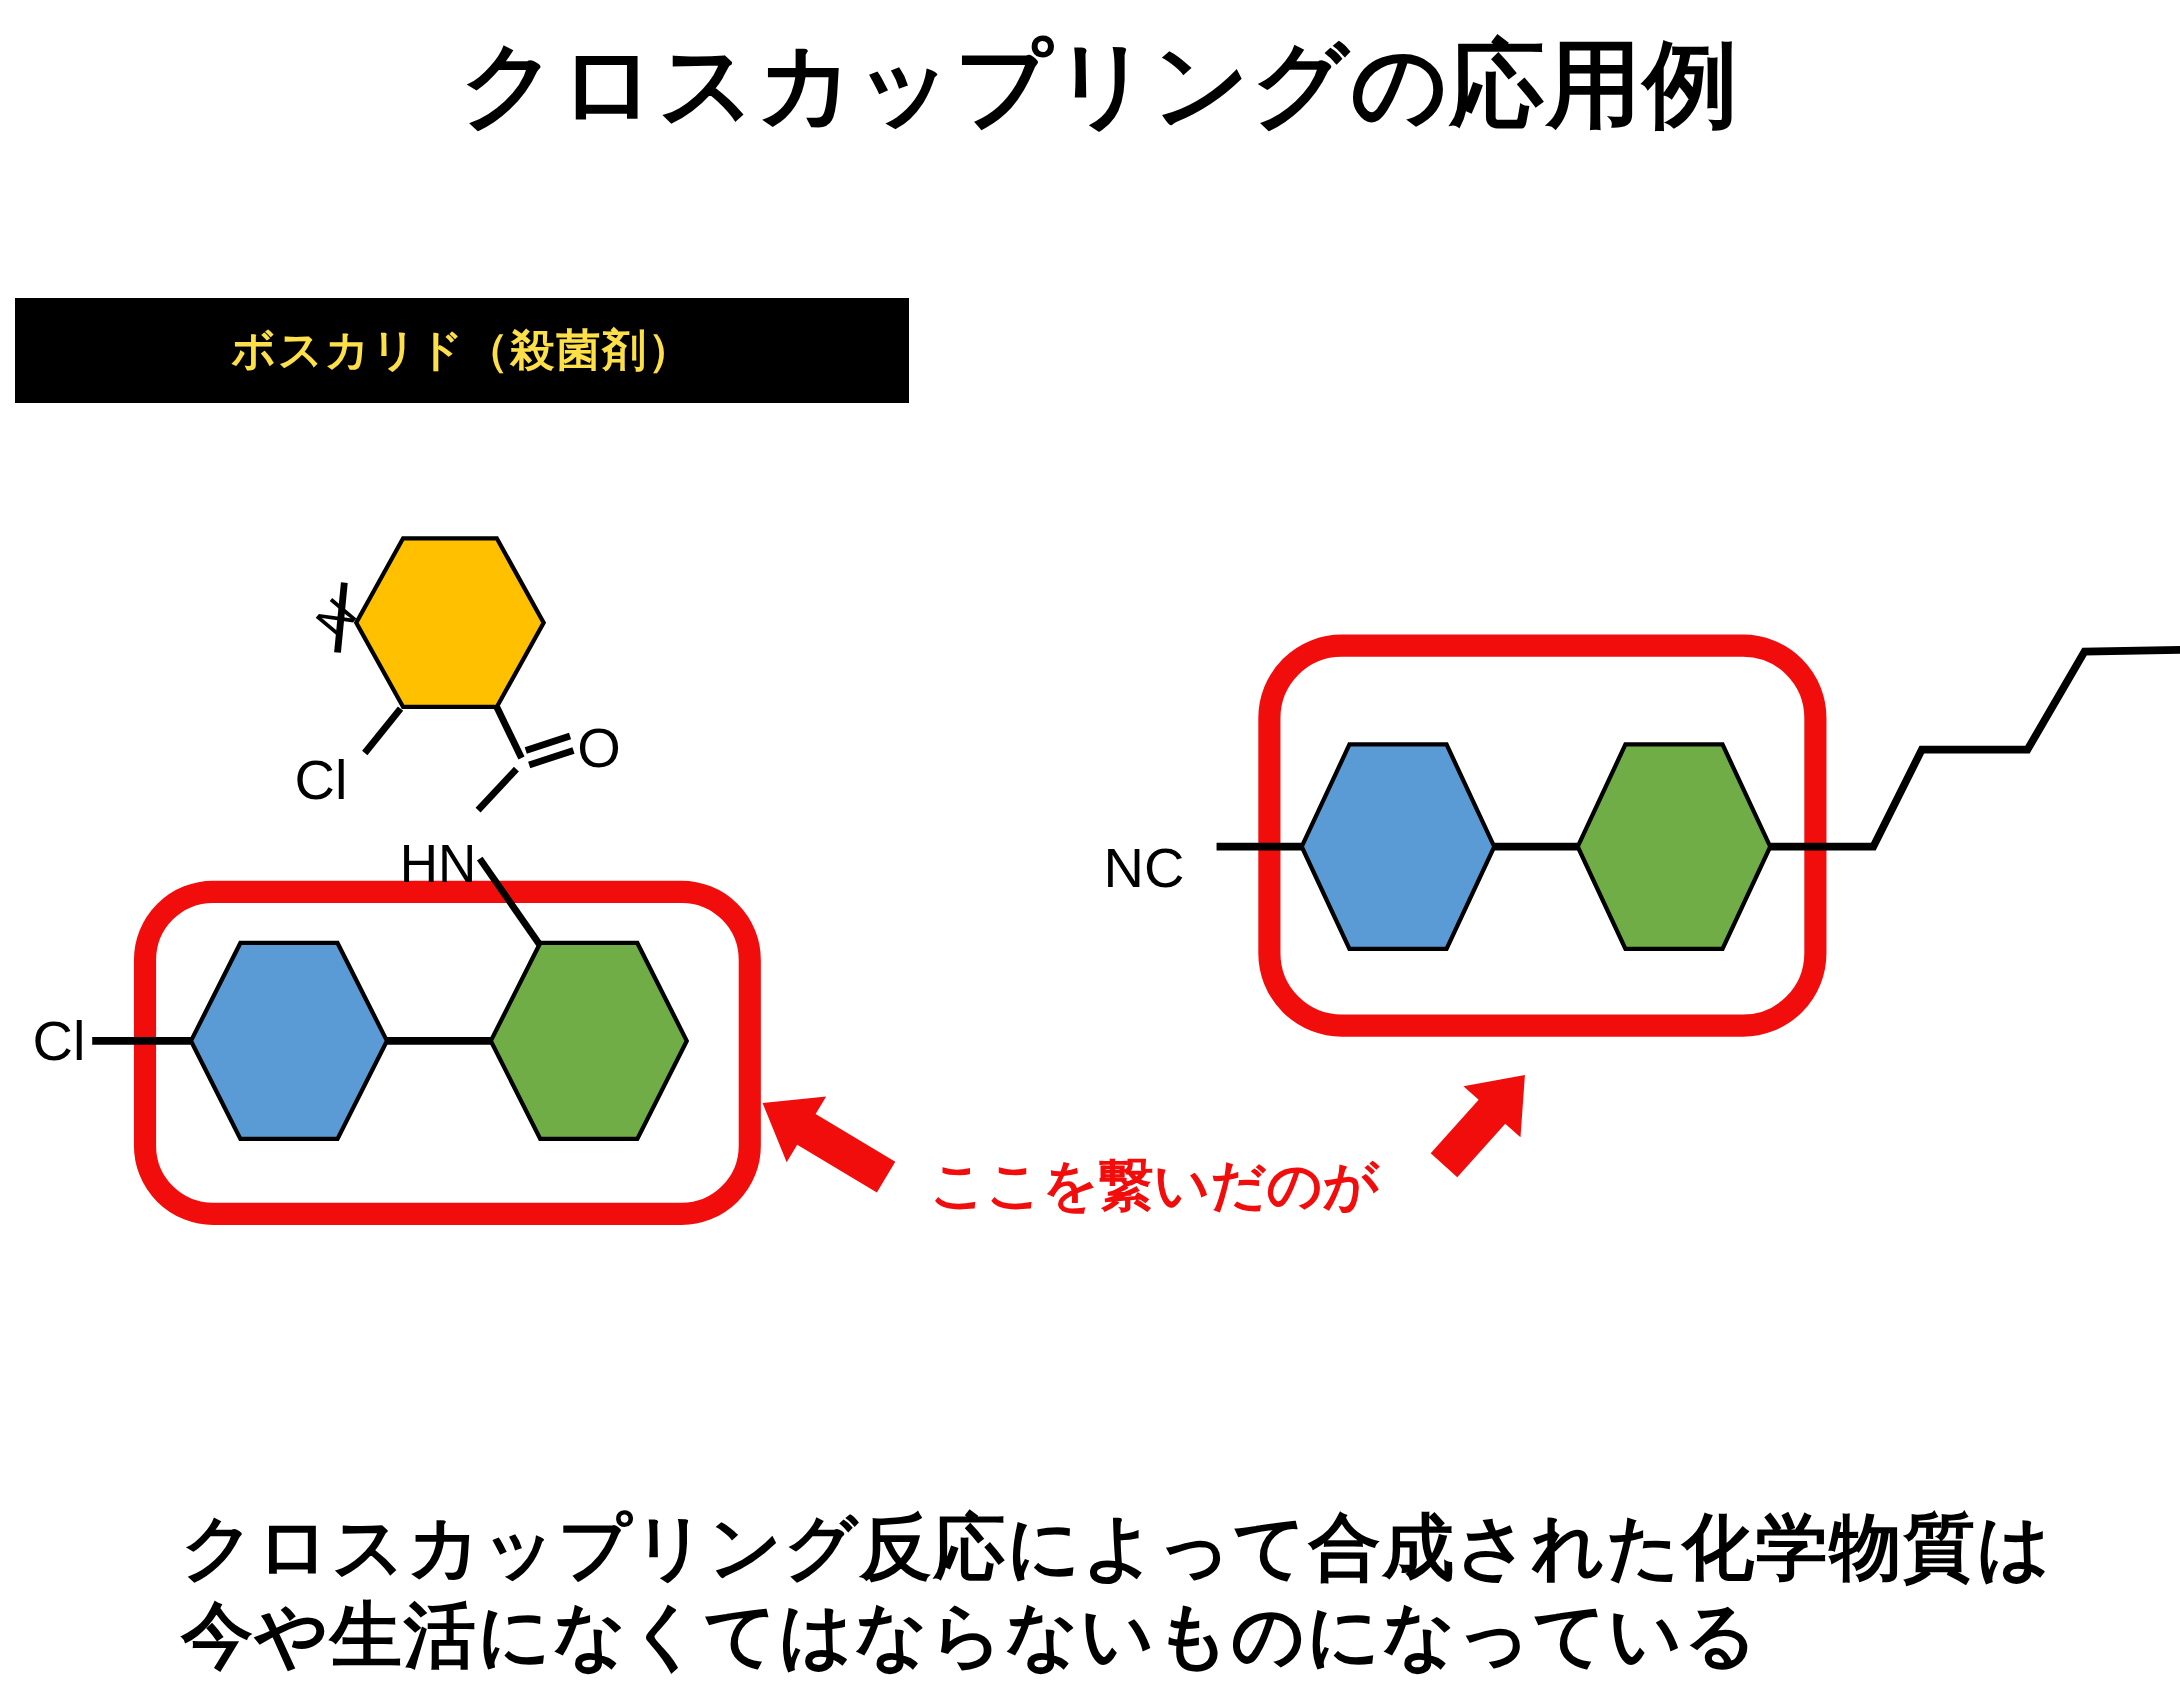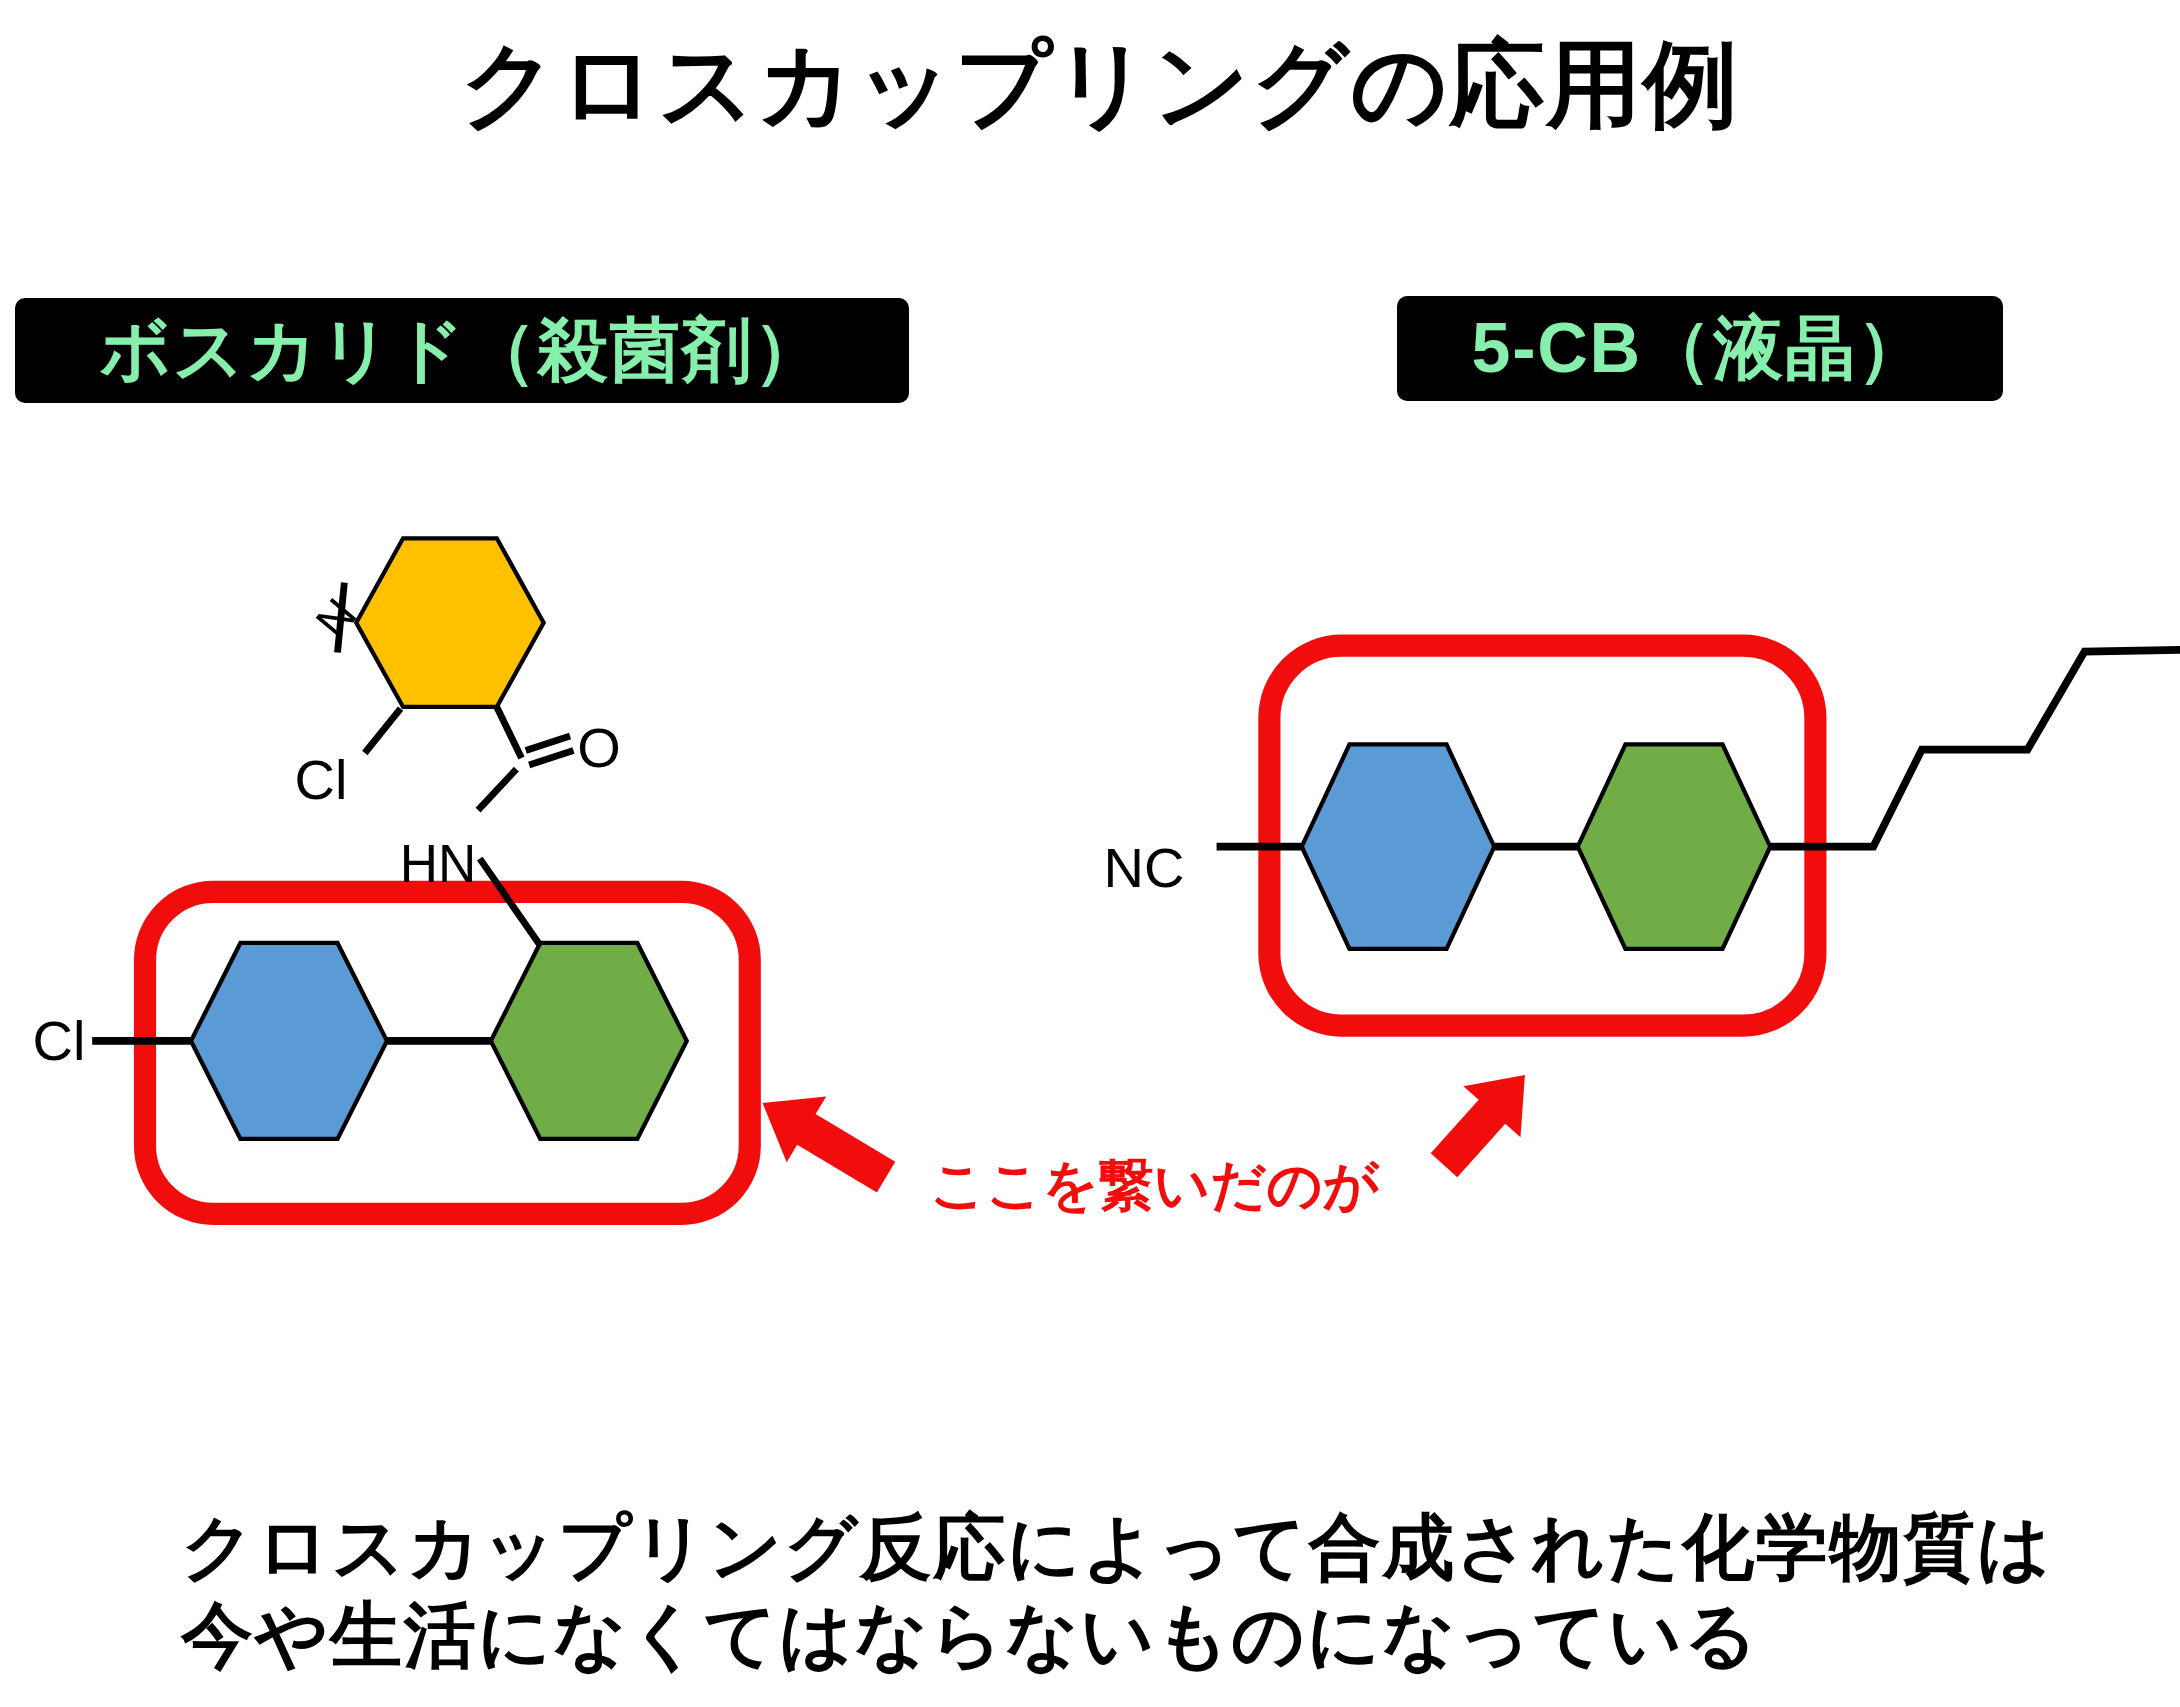--- a/index.html
+++ b/index.html
@@ -1,22 +1,22 @@
 <!DOCTYPE html>
 <html style="--red: #f20d0d; --yellow: #ffc000; --blue: #5b9bd5; --green: #70ad47; --black: #000000; --white: #ffffff;font-size:13.6px"><head>
 <meta charset="utf-8">
 <style>
   html,body{margin:0;padding:0;background:#fff;}
   .canvas{position:relative;width:2181px;height:1707px;background:#ffffff;
           font-family:"Liberation Sans", sans-serif;overflow:hidden;color:#000;}
   .title{position:absolute;left:1072px;top:22px;transform:translateX(-50%);
          font-size:95px;font-weight:bold;white-space:nowrap;letter-spacing:1.7px;margin-left:28px;}
-  .label-box{position:absolute;background:#000;color:#86efac;display:flex;
-             align-items:center;justify-content:center;font-size:70px;font-weight:bold;
-             white-space:nowrap;letter-spacing:1.7px;border-radius:10px;}
+  .label-box{position:absolute;background:#000;color:#fde047;display:flex;
+             align-items:center;justify-content:center;font-size:44px;font-weight:bold;
+             white-space:nowrap;letter-spacing:1.7px;}
   .label-left{left:15.3px;top:298px;width:894px;height:105px;}
   .label-right{left:1397px;top:296px;width:606px;height:105px;}
   svg.diagram{position:absolute;left:0;top:0;}
   .ring{stroke:#000;stroke-width:5;}
   .ring-yellow{fill:var(--yellow);}
   .ring-blue{fill:var(--blue);}
   .ring-green{fill:var(--green);}
   .bond{stroke:#000;stroke-width:8;fill:none;}
   .bond-thick{stroke:#000;stroke-width:9;fill:none;}
   .highlight{fill:none;stroke:var(--red);stroke-width:26;}
@@ -34,23 +34,20 @@
 <body>
 
 <div class="canvas">
 
   <div class="title">クロスカップリングの応用例</div>
 
   <div class="label-box label-left">
     <span>ボスカリド（殺菌剤）</span>
   </div>
 
-  <div class="label-box label-right">
-    <span>5-CB（液晶）</span>
-  </div>
 
   <svg class="diagram" width="2181" height="1707" viewBox="0 0 2560 2004">
 
     <rect class="highlight" x="170" y="1047" width="710" height="378" rx="80" ry="80"></rect>
     <rect class="highlight" x="1490" y="758" width="641" height="446" rx="85" ry="85"></rect>
 
     <g>
       <polygon class="ring ring-yellow" points="418,731 473,632 583,632 638,731 583,830 473,830"></polygon>
       <line class="bond" x1="404" y1="684" x2="396" y2="766"></line>
       <line class="bond" x1="470" y1="832" x2="428" y2="884"></line>

